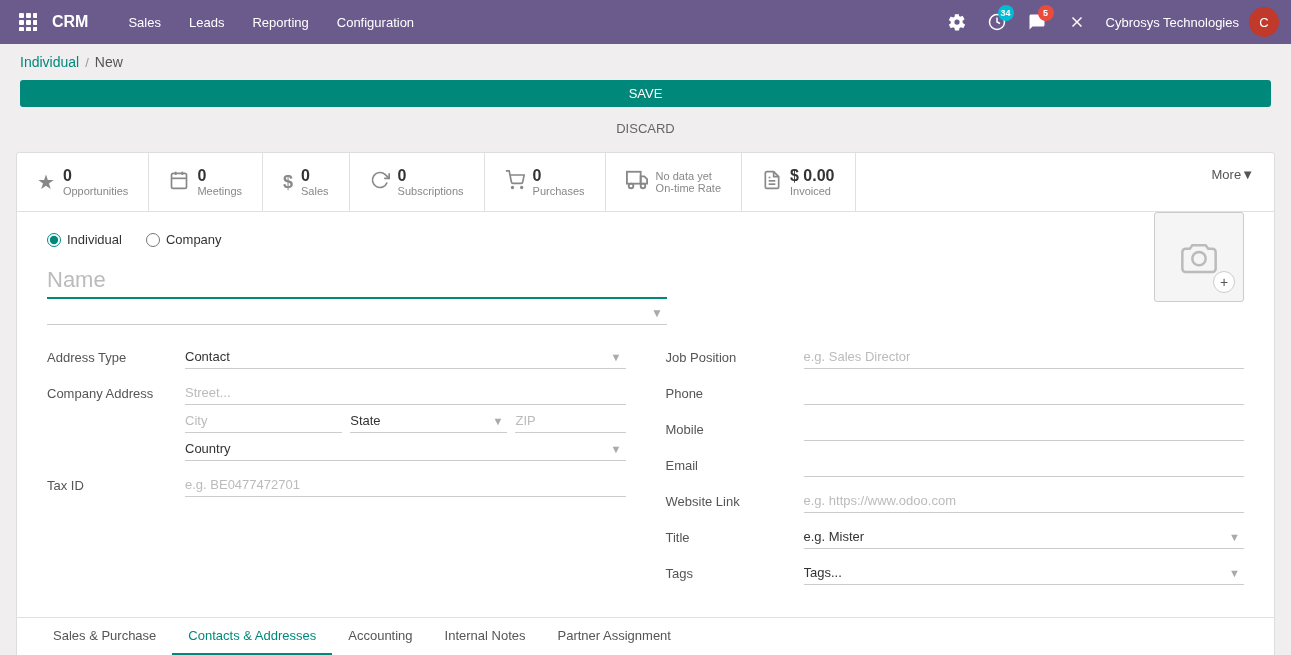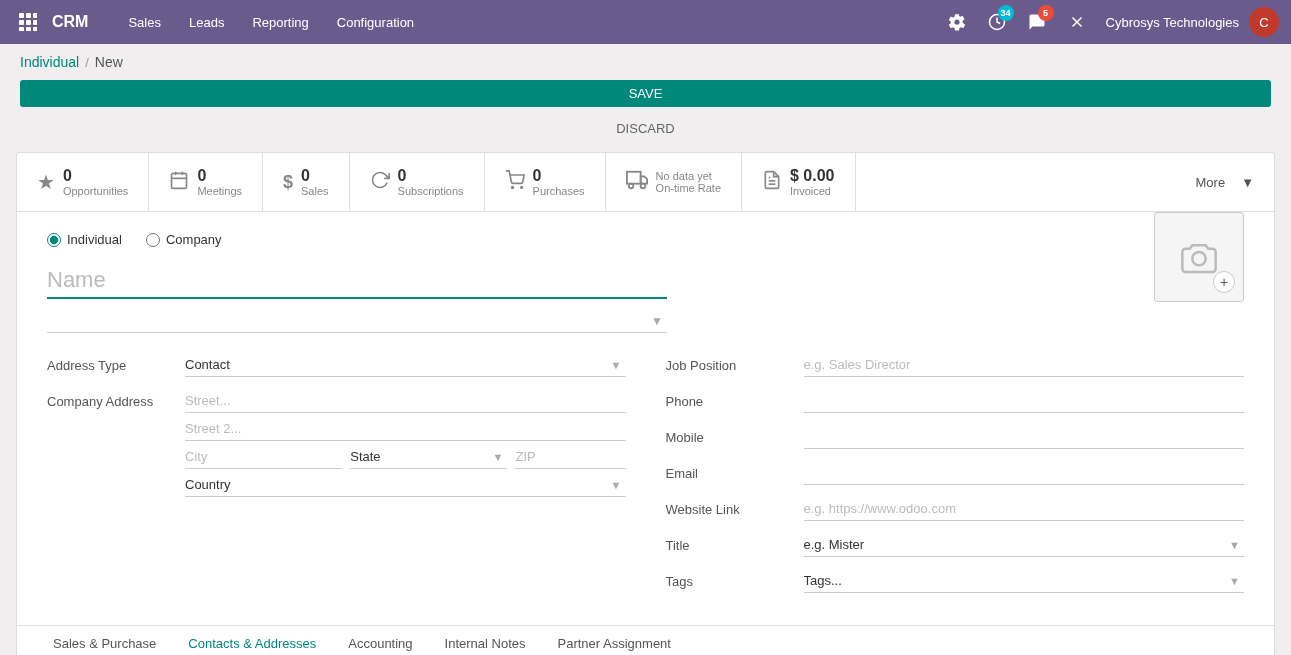--- a/index.html
+++ b/index.html
@@ -86,42 +86,42 @@
       border-right: 1px solid #e0e0e0; text-decoration: none; color: inherit;
       min-width: 0;
     }
     .stat-icon { font-size: 20px; color: #888; }
     .stat-icon-star { color: #888; }
     .stat-content { display: flex; flex-direction: column; }
     .stat-number { font-size: 16px; font-weight: 600; color: #333; }
     .stat-label { font-size: 11px; color: #888; white-space: nowrap; }
     .stat-nodata { font-size: 11px; color: #888; }
     .stat-more {
-      display: flex; align-items: center; gap: 16px; padding: 14px 20px; cursor: pointer; margin-left: auto;
+      display: flex; gap: 0; padding: 14px 20px; cursor: pointer; margin-left: auto;
       color: #555; font-size: 13px;
     }
 
     
     .form-area {
       padding: 20px 30px;
     }
 
     
     .radio-row {
       display: flex; gap: 24px; margin-bottom: 16px; align-items: flex-end;
     }
     .radio-label {
       display: flex; align-items: center; gap: 6px; cursor: pointer; font-size: 13px;
     }
     .radio-input { accent-color: #00897b; cursor: pointer; width: 14px; height: 14px; }
 
     
     .name-input {
       width: 620px; border: none; border-bottom: 2px solid #00897b; font-size: 22px;
-      color: #333; padding: 4px 0 4px; outline: none; background: transparent; margin-bottom: 10px;
+      color: #333; padding: 4px 0 4px; outline: none; background: transparent; margin-bottom: 2px;
       display: block;
     }
     .name-input::placeholder { color: #bbb; }
 
     
     .company-select-wrap {
       width: 620px; margin-bottom: 20px; position: relative;
     }
     .company-select {
       width: 100%; border: none; border-bottom: 1px solid #ccc; font-size: 13px; color: #bbb;
@@ -398,40 +398,45 @@
               </select>
               <span class="form-select-arrow">▼</span>
             </div>
           </div>
         </div>
 
         <div class="field-row">
           <span class="field-label">Company Address</span>
           <div class="field-value">
             <input type="text" class="form-input" placeholder="Street..." style="">
-            <input type="text" class="form-input" placeholder="Street 2..." style="">
             <div class="addr-row">
               <input type="text" class="form-input addr-city" placeholder="City" style="">
               <div class="addr-state form-select-wrap">
                 <select class="form-select">
                   <option value="">State</option>
                 </select>
                 <span class="form-select-arrow">▼</span>
               </div>
               <input type="text" class="form-input addr-zip" placeholder="ZIP" style="">
             </div>
             <div class="form-select-wrap">
               <select class="form-select">
                 <option value="">Country</option>
               </select>
               <span class="form-select-arrow">▼</span>
             </div>
           </div>
         </div>
 
+        <div class="field-row">
+          <span class="field-label">Tax ID</span>
+          <div class="field-value">
+            <input type="text" class="form-input" placeholder="e.g. BE0477472701" style="">
+          </div>
+        </div>
 
       </div>
 
       <div class="form-right">
 
         <div class="field-row">
           <span class="field-label">Job Position</span>
           <div class="field-value">
             <input type="text" class="form-input" placeholder="e.g. Sales Director" style="">
           </div>

